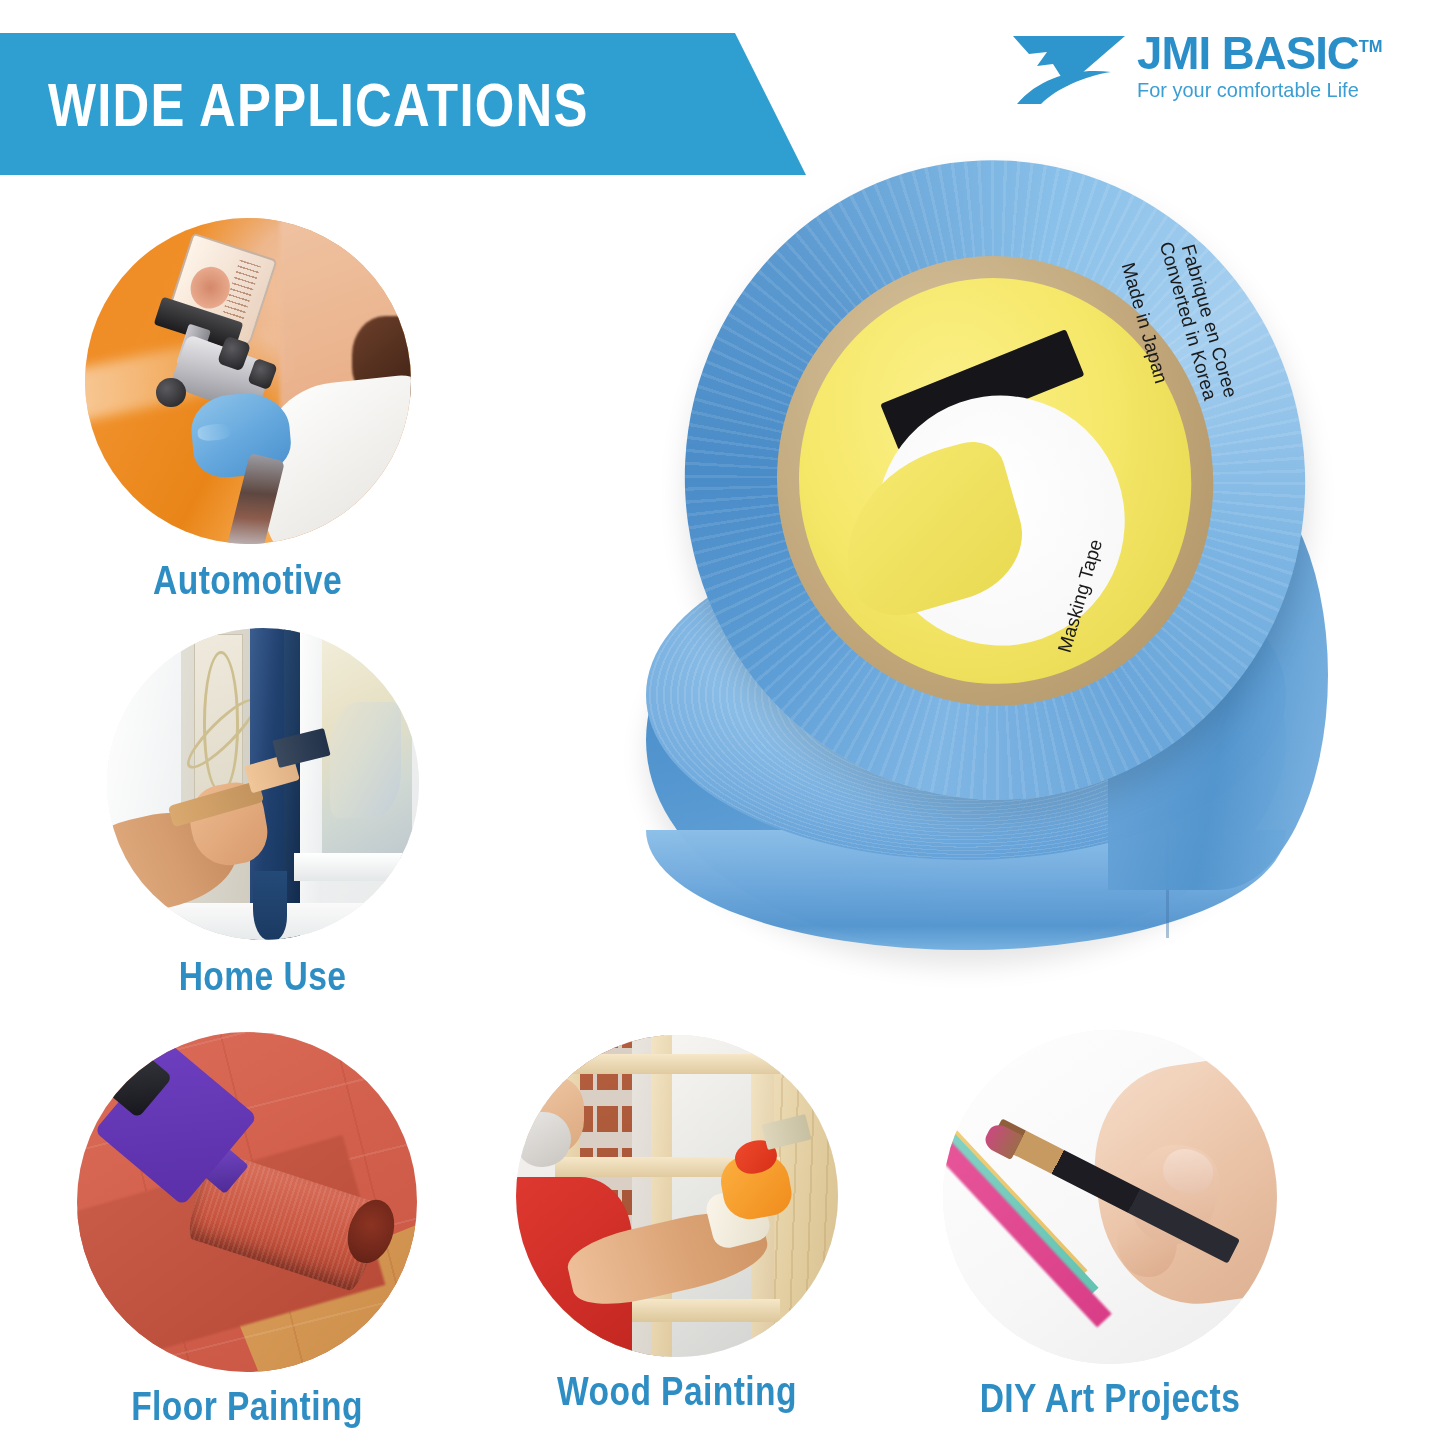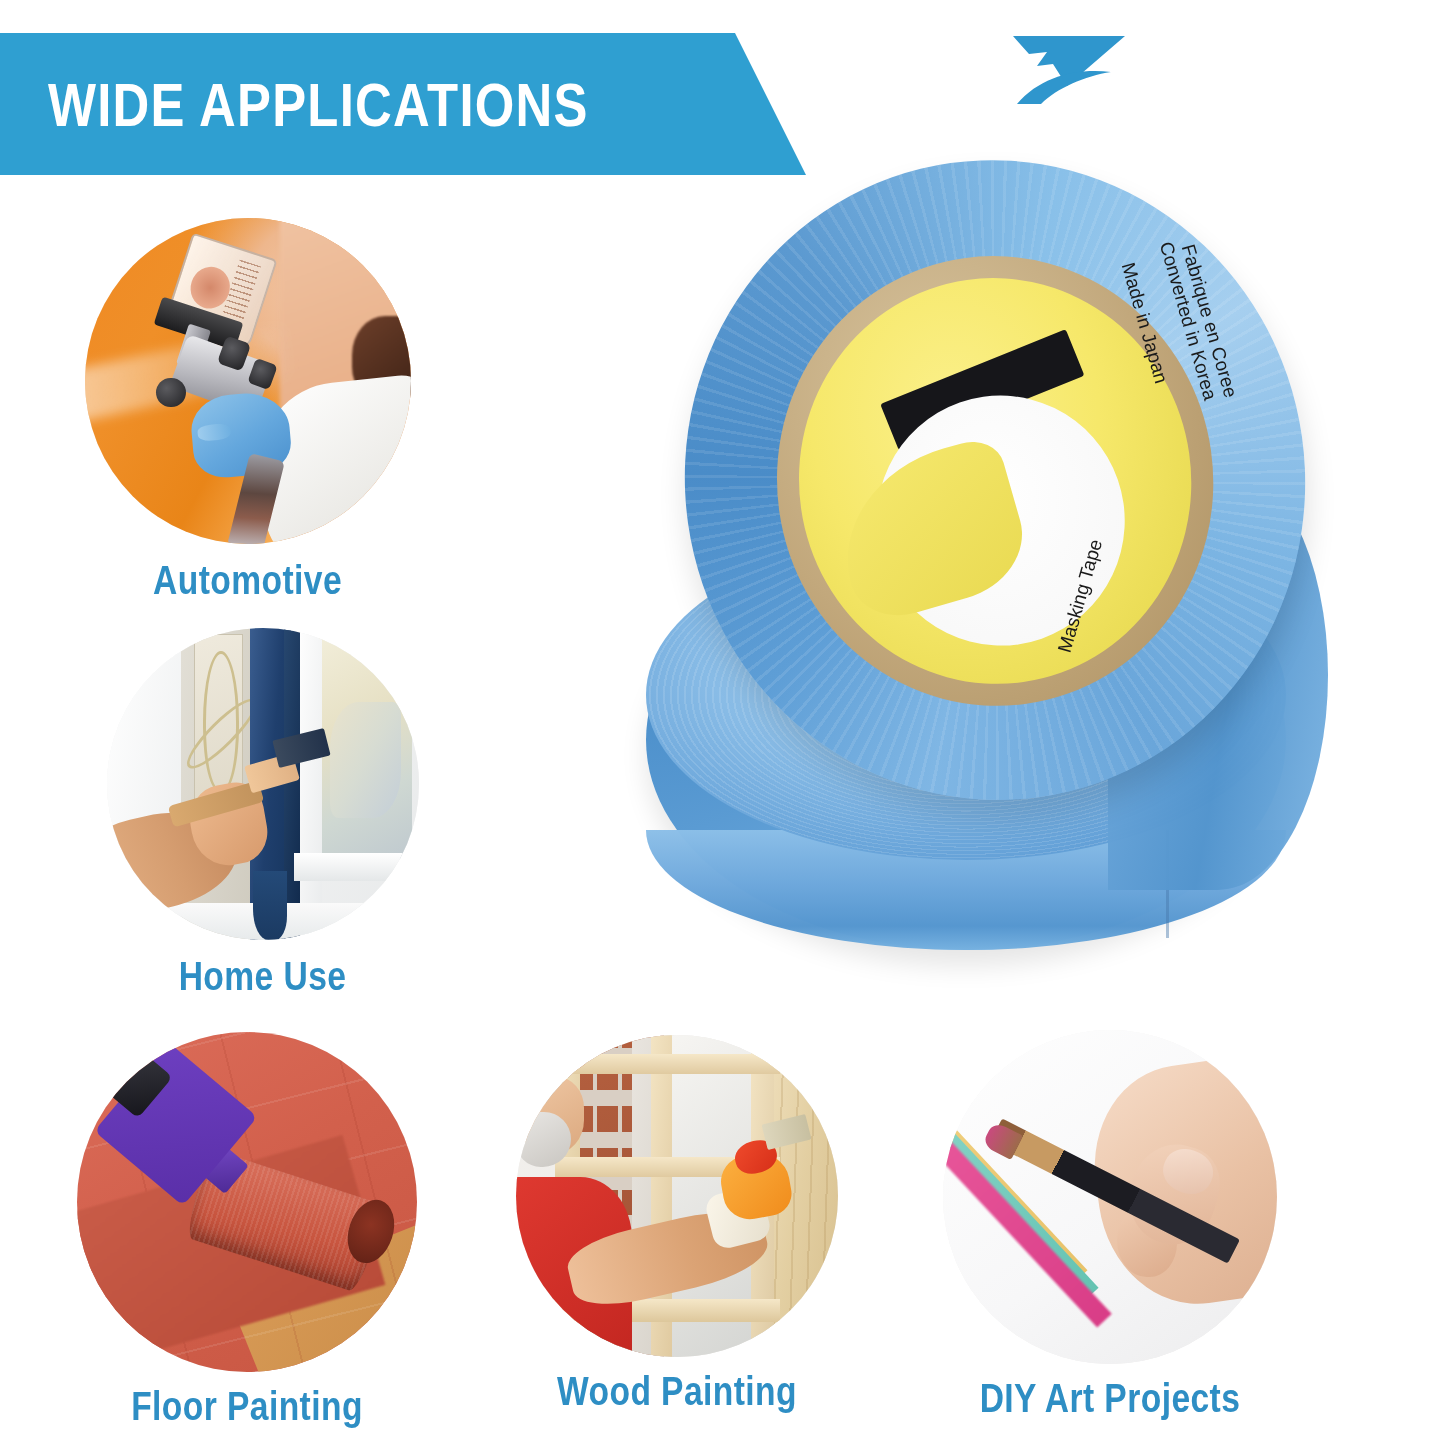--- a/index.html
+++ b/index.html
@@ -270,20 +270,24 @@
   <div class="banner-text">WIDE APPLICATIONS</div>
 </div>
 
 <div class="logo">
   <div class="logo-mark">
     <svg viewBox="0 0 128 78" width="128" height="78">
       <path d="M6 6 L118 6 L60 56 L46 34 L30 36 L40 22 L22 24 Z" fill="#2f96cd"></path>
       <path d="M10 74 C34 46 70 38 104 42 C78 46 50 58 34 74 Z" fill="#2f96cd"></path>
     </svg>
   </div>
+  <div class="logo-txt">
+    <div class="logo-name"><span>JMI BASIC</span><span class="logo-tm">TM</span></div>
+    <div class="logo-tag">For your comfortable Life</div>
+  </div>
 </div>
 
 <div class="product">
 
   <div class="roll-flat">
     <div class="roll-flat-outer"></div>
     <div class="roll-flat-edge"></div>
     <div class="roll-flat-top">
       <div class="roll-flat-top-tex"></div>
       <div class="roll-flat-hole">

